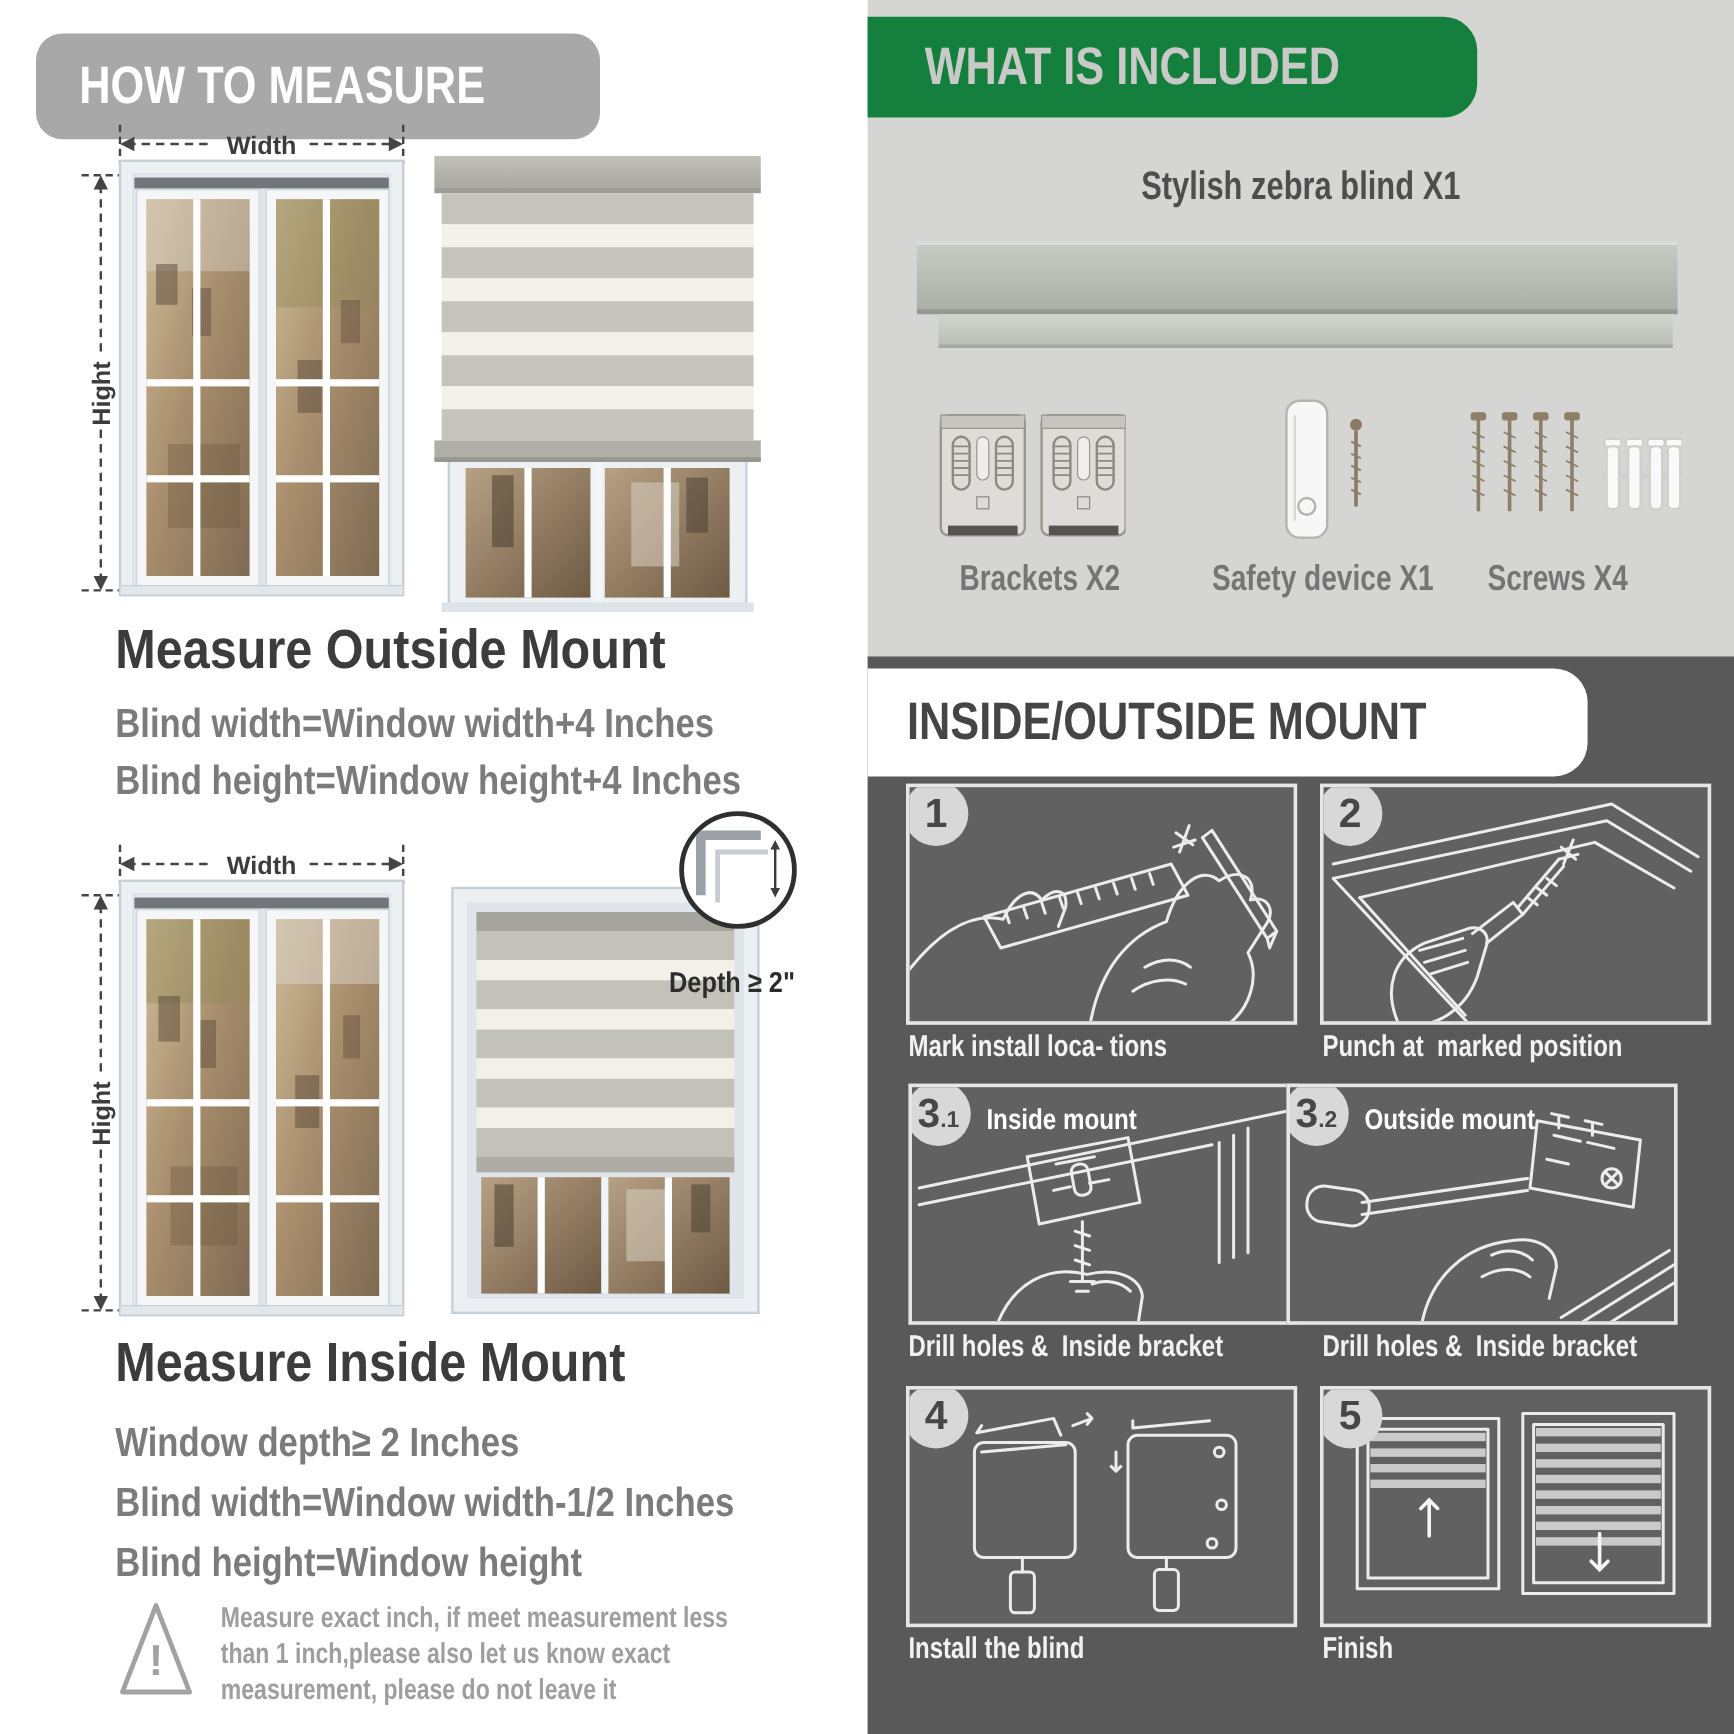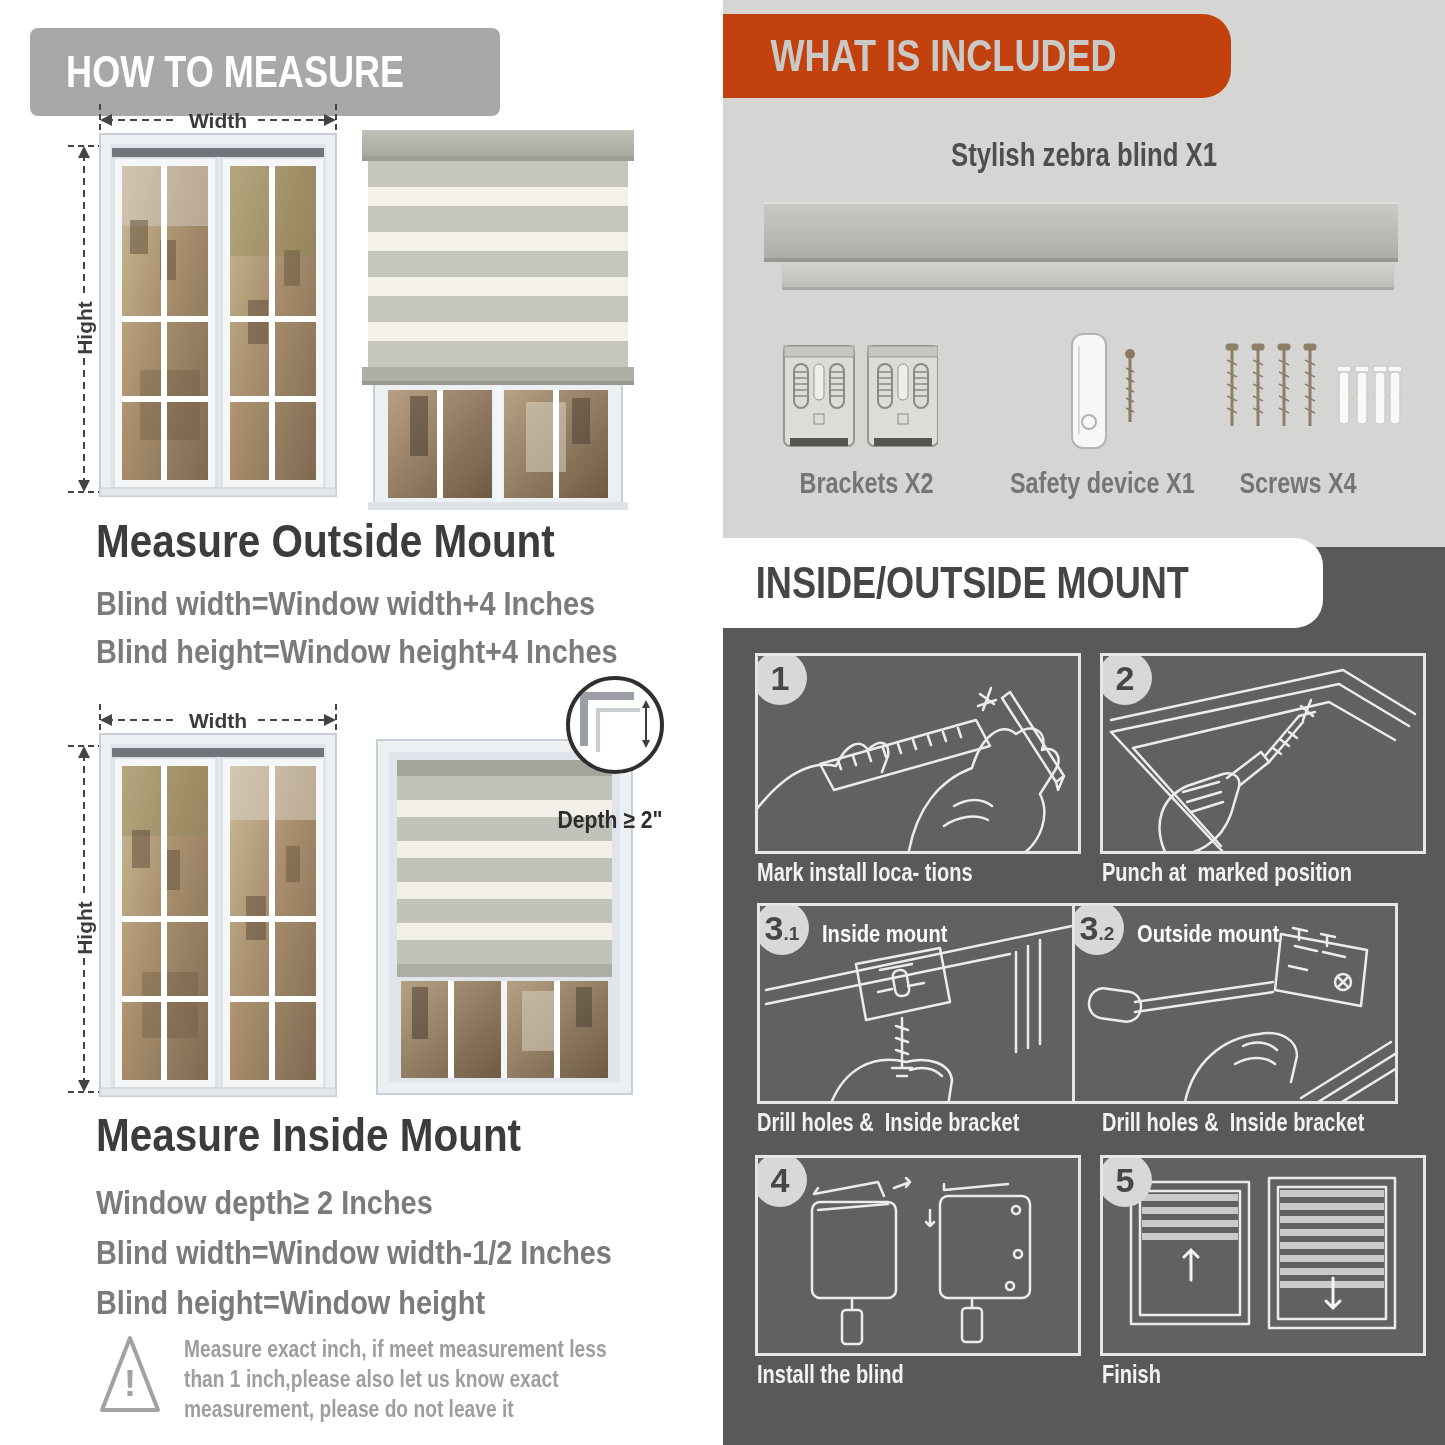--- a/index.html
+++ b/index.html
@@ -2,21 +2,21 @@
 <html><head>
 <meta charset="utf-8">
 <style>
   * { margin:0; padding:0; box-sizing:border-box; }
   html,body { background:#ffffff; }
   body { width:1445px; height:1445px; position:relative; overflow:hidden;
          font-family:"Liberation Sans", sans-serif; }
   .abs { position:absolute; }
 
   
-  .pill-header { border-radius:8px; overflow:hidden; }
+  .pill-header { border-radius:22px; overflow:hidden; }
   .pill-header span { display:block; font-weight:bold; font-size:44px; line-height:88px;
                       transform:scaleX(.82); transform-origin:0 50%; white-space:nowrap; }
   #howto-header { left:30px; top:28px; width:470px; height:88px; background:#a8a8a8; }
   #howto-header span { color:#ffffff; padding-left:44px; }
 
   
   .sec-heading { font-weight:bold; font-size:46px; color:#3c3c3c;
                  transform:scaleX(.88); transform-origin:0 50%; white-space:nowrap; }
   .sec-line { font-weight:bold; font-size:34px; color:#7b7b7b;
               transform:scaleX(.85); transform-origin:0 50%; white-space:nowrap; }
@@ -32,42 +32,42 @@
   #warning-text div { font-weight:bold; font-size:24px; line-height:30px; color:#9e9e9e;
                       transform:scaleX(.8); transform-origin:0 50%; white-space:nowrap; }
 
   #callout { left:566px; top:676px; width:98px; height:98px; border:4px solid #2f2f2f;
              border-radius:50%; background:#ffffff; overflow:hidden; }
   #depth-label { left:540px; top:806px; width:140px; text-align:center; font-weight:bold;
                  font-size:24px; color:#2d2d2d; transform:scaleX(.88); white-space:nowrap; }
 
   
   #included-panel { left:723px; top:0; width:722px; height:547px; background:#d5d6d4; }
-  #included-header { left:723px; top:14px; width:508px; height:84px; background:#c2410c;
+  #included-header { left:723px; top:14px; width:508px; height:84px; background:#15803d;
                      border-radius:0 28px 28px 0; }
   #included-header span { display:block; font-weight:bold; font-size:44px; line-height:84px;
                           color:#c9cac8; padding-left:58px; transform:scaleX(.82);
                           transform-origin:0 50%; white-space:nowrap; }
   #product-label { left:723px; top:136px; width:722px; text-align:center; font-weight:bold;
                    font-size:33px; color:#4e4e4e; transform:scaleX(.78); white-space:nowrap; }
   #headrail-main { left:764px; top:202px; width:634px; height:60px;
                    background:linear-gradient(#c9ccc4,#aaada5);
                    box-shadow:inset 0 -4px 0 rgba(0,0,0,.12), inset 0 2px 0 rgba(255,255,255,.45); }
   #headrail-sub  { left:782px; top:262px; width:612px; height:28px;
                    background:linear-gradient(#d2d5cd,#b9bcb4);
                    box-shadow:inset 0 -3px 0 rgba(0,0,0,.10); }
   .item-caption { top:466px; text-align:center; font-weight:bold; font-size:30px; color:#757575;
                   transform:scaleX(.78); white-space:nowrap; }
   #cap-brackets { left:783px; width:150px; }
   #cap-safety   { left:988px; width:200px; }
   #cap-screws   { left:1223px; width:150px; }
 
   
   #mount-panel { left:723px; top:547px; width:722px; height:898px; background:#595959; }
-  #mount-header { left:723px; top:538px; width:600px; height:90px; background:#ffffff;
+  #mount-header { left:723px; top:557px; width:600px; height:90px; background:#ffffff;
                   border-radius:0 28px 28px 0; }
   #mount-header span { display:block; font-weight:bold; font-size:44px; line-height:90px;
                        color:#454545; padding-left:40px; transform:scaleX(.82);
                        transform-origin:0 50%; white-space:nowrap; }
   .step-panel { width:326px; height:201px; border:3px solid #e6e6e6; background:#616161;
                 overflow:hidden; }
   #sp1 { left:755px;  top:653px; }
   #sp2 { left:1100px; top:653px; }
   #sp3 { left:757px;  top:903px; }
   #sp4 { left:1072px; top:903px; }

